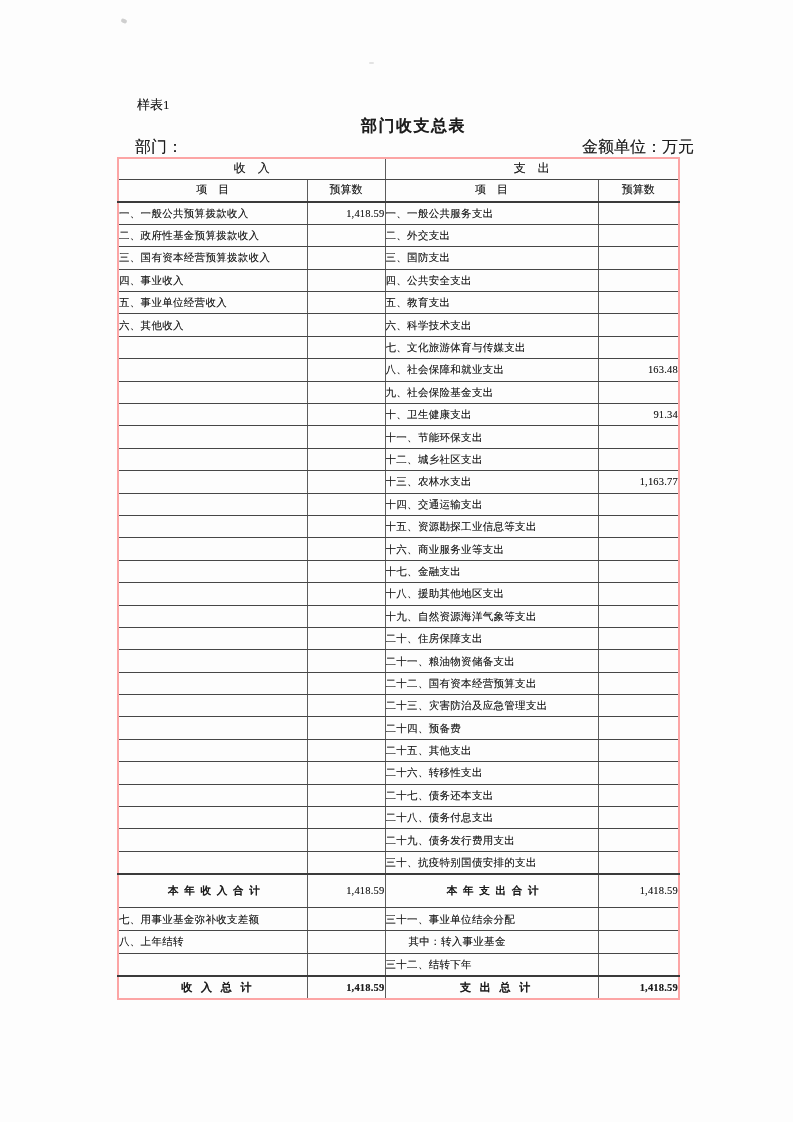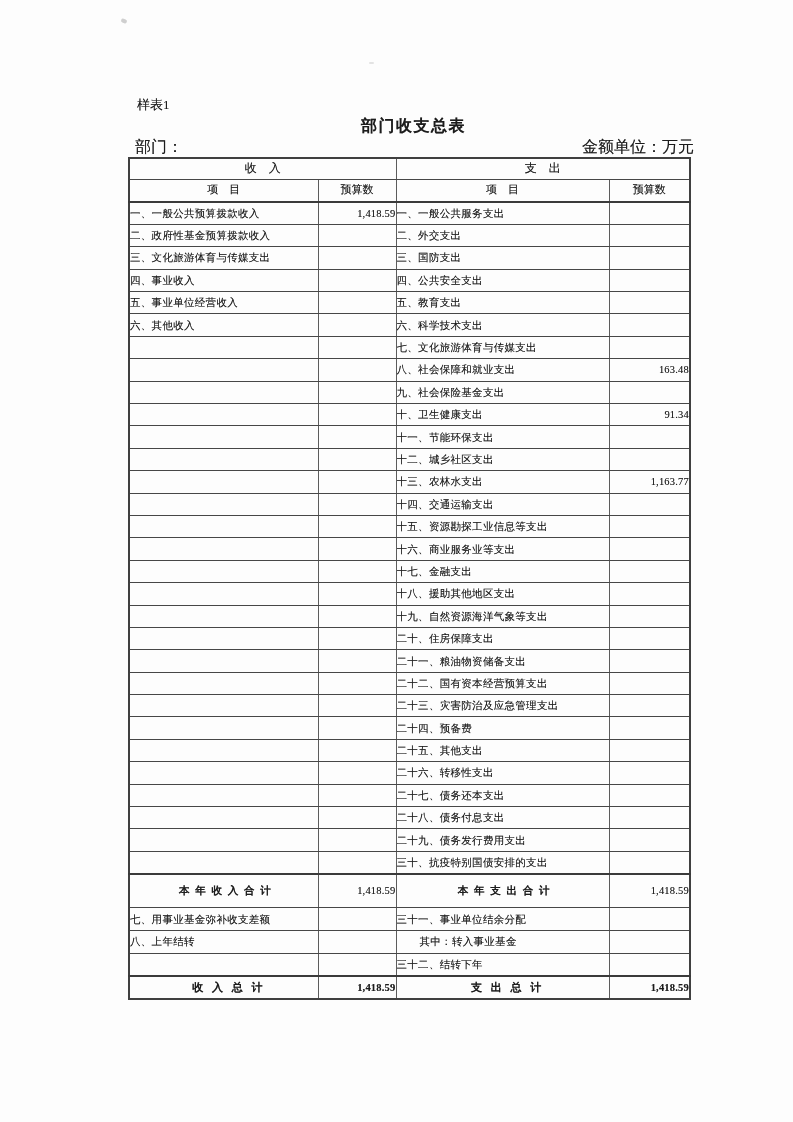--- a/index.html
+++ b/index.html
@@ -17,23 +17,23 @@
   .doc-title{
     position:absolute;left:133px;top:116px;width:561px;
     text-align:center;font-size:16px;font-weight:bold;letter-spacing:1.5px;
     font-family:"Liberation Sans","DejaVu Sans",sans-serif;
   }
   .meta-line{position:absolute;left:135px;top:137px;width:559px;font-size:16px;}
   .meta-left{float:left;}
   .meta-right{float:right;}
 
   table.budget{
-    position:absolute;left:128px;top:157px;
+    position:absolute;left:117px;top:157px;
     width:561px;border-collapse:collapse;table-layout:fixed;
-    border:2px solid #404040;
+    border:2px solid #fca5a5;
   }
   table.budget td,table.budget th{
     border-top:1px solid #474747;border-bottom:1px solid #474747;
     border-left:1px solid #5c5c5c;border-right:1px solid #5c5c5c;
     padding:0;line-height:1.05;font-weight:normal;
     overflow:hidden;white-space:nowrap;
   }
   tr.h1{height:21px;}
   tr.h2{height:23px;}
   tr.data{height:22.4px;}
@@ -99,21 +99,21 @@
       <td class="item">一、一般公共服务支出</td>
       <td class="num"></td>
     </tr>
         <tr class="data">
       <td class="item">二、政府性基金预算拨款收入</td>
       <td class="num"></td>
       <td class="item">二、外交支出</td>
       <td class="num"></td>
     </tr>
         <tr class="data">
-      <td class="item">三、文化旅游体育与传媒支出</td>
+      <td class="item">三、国有资本经营预算拨款收入</td>
       <td class="num"></td>
       <td class="item">三、国防支出</td>
       <td class="num"></td>
     </tr>
         <tr class="data">
       <td class="item">四、事业收入</td>
       <td class="num"></td>
       <td class="item">四、公共安全支出</td>
       <td class="num"></td>
     </tr>

